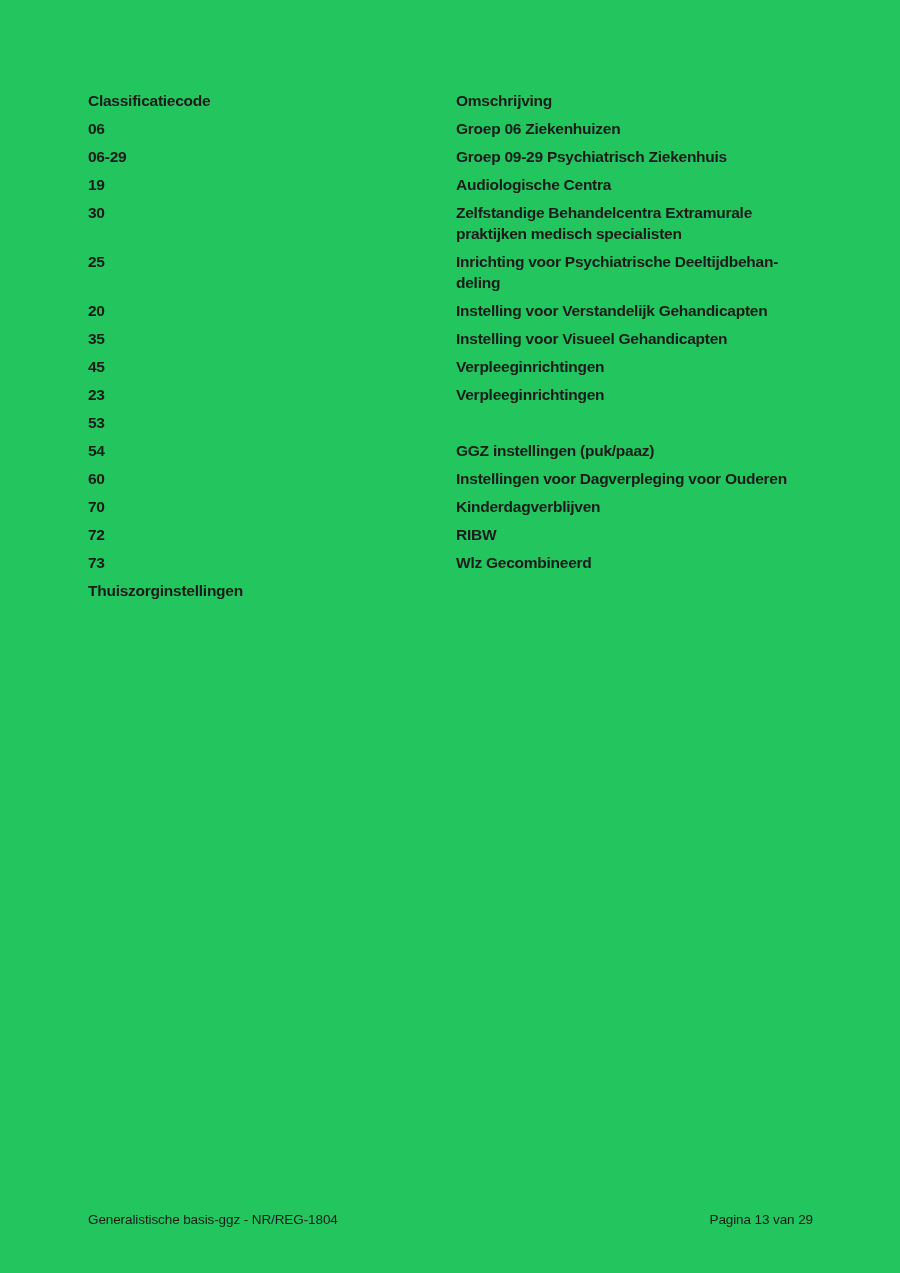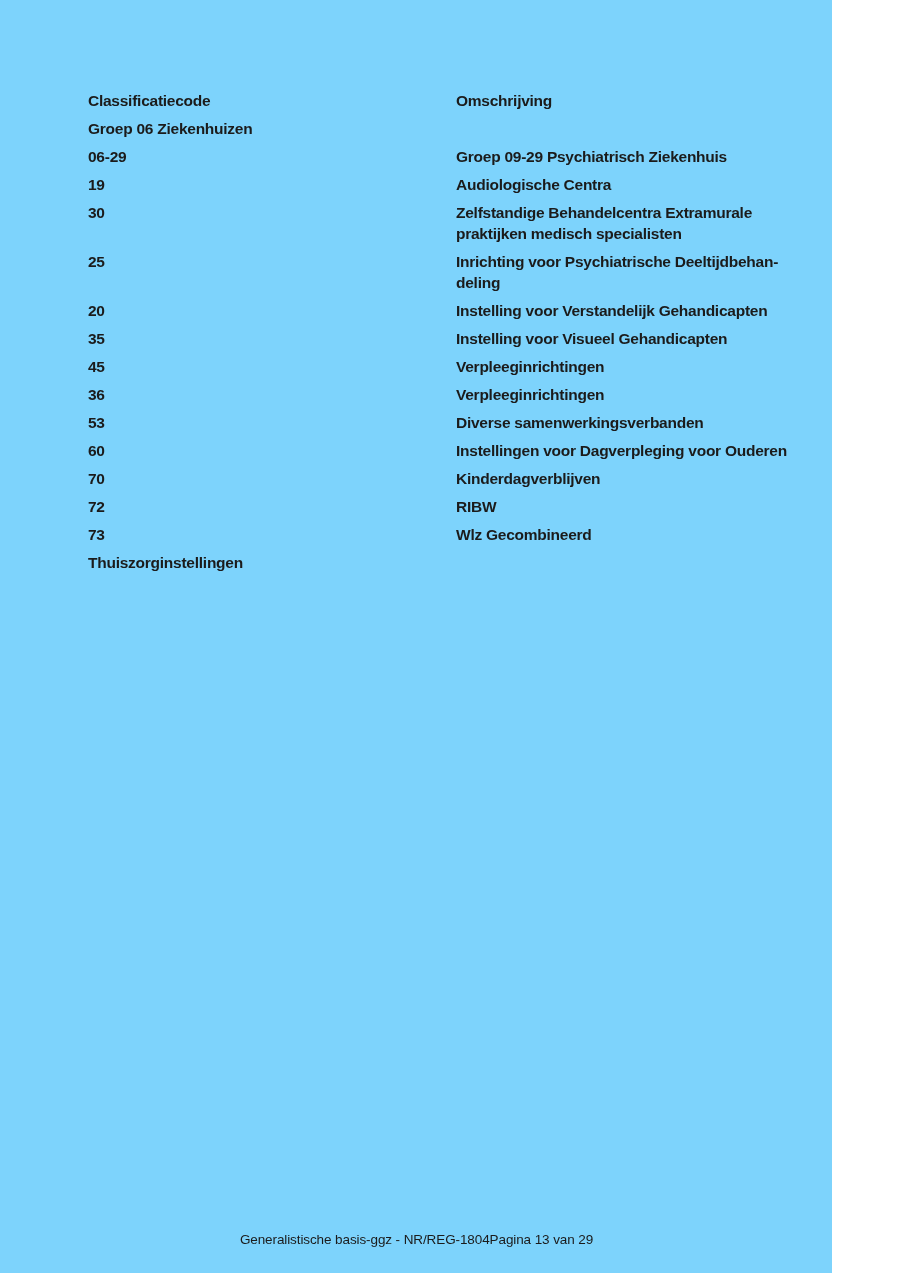--- a/index.html
+++ b/index.html
@@ -1,21 +1,21 @@
 <!DOCTYPE html>
 <html><head>
 <meta charset="utf-8">
 <style>
   * { margin: 0; padding: 0; box-sizing: border-box; }
   html, body { background: #ffffff; }
   .page {
     position: relative;
-    width: 832px;
+    width: 900px;
     height: 1273px;
-    background: #7dd3fc;
+    background: #22c55e;
     font-family: "Liberation Sans", sans-serif;
     color: #1b1b1b;
     overflow: hidden;
   }
   .content {
     position: absolute;
     left: 88px;
     top: 90px;
     width: 740px;
   }
@@ -38,23 +38,22 @@
   .cell.desc {
     width: 372px;
     flex: 0 0 372px;
   }
   .footer {
     position: absolute;
     left: 88px;
     right: 87px;
     top: 1212px;
     display: flex;
-    justify-content: center;
+    justify-content: space-between;
     align-items: baseline;
-    margin-top: 20px;
   }
   .footer .ftext {
     font-size: 13.5px;
     font-weight: 400;
     letter-spacing: -0.1px;
     color: #1b1b1b;
   }
 </style>
 </head>
 <body>
@@ -62,20 +61,21 @@
 <div class="page">
 
   <div class="content">
 
     <div class="trow">
       <div class="cell code">Classificatiecode</div>
       <div class="cell desc">Omschrijving</div>
     </div>
 
     <div class="trow">
+      <div class="cell code">06</div>
       <div class="cell desc">Groep 06 Ziekenhuizen</div>
     </div>
     <div class="trow">
       <div class="cell code">06-29</div>
       <div class="cell desc">Groep 09-29 Psychiatrisch Ziekenhuis</div>
     </div>
     <div class="trow">
       <div class="cell code">19</div>
       <div class="cell desc">Audiologische Centra</div>
     </div>
@@ -95,26 +95,29 @@
     </div>
     <div class="trow">
       <div class="cell code">35</div>
       <div class="cell desc">Instelling voor Visueel Gehandicapten</div>
     </div>
     <div class="trow">
       <div class="cell code">45</div>
       <div class="cell desc">Verpleeginrichtingen</div>
     </div>
     <div class="trow">
-      <div class="cell code">36</div>
+      <div class="cell code">23</div>
       <div class="cell desc">Verpleeginrichtingen</div>
     </div>
     <div class="trow">
       <div class="cell code">53</div>
-      <div class="cell desc">Diverse samenwerkingsverbanden</div>
+    </div>
+    <div class="trow">
+      <div class="cell code">54</div>
+      <div class="cell desc">GGZ instellingen (puk/paaz)</div>
     </div>
     <div class="trow">
       <div class="cell code">60</div>
       <div class="cell desc">Instellingen voor Dagverpleging voor Ouderen</div>
     </div>
     <div class="trow">
       <div class="cell code">70</div>
       <div class="cell desc">Kinderdagverblijven</div>
     </div>
     <div class="trow">

